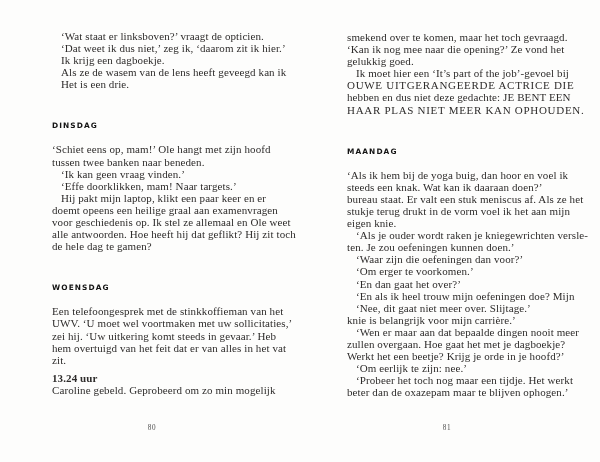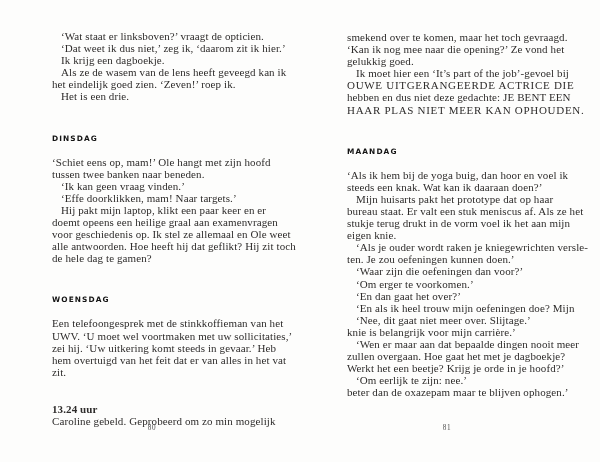--- a/index.html
+++ b/index.html
@@ -24,21 +24,21 @@
 
   .line {
     font-size: 11px;
     line-height: 12.1px;
     height: 12.1px;
     white-space: nowrap;
     letter-spacing: 0.1px;
   }
   .line.indent { padding-left: 9px; }
   .line.caps   { letter-spacing: 0.7px; }
-  .line.bold   { font-weight: bold; margin-top: 25px; }
+  .line.bold   { font-weight: bold; margin-top: 6px; }
 
   .heading {
     font-family: "DejaVu Sans", sans-serif;
     font-weight: bold;
     font-size: 7.4px;
     letter-spacing: 1.1px;
     color: #141414;
     height: 12px;
     line-height: 12px;
     margin-top: 30px;
@@ -59,21 +59,20 @@
   #page-number-right { left: 427px; }
 </style>
 </head>
 <body>
 
 <div id="col-left" class="page-col">
     <div class="line indent">‘Wat staat er linksboven?’ vraagt de opticien.</div>
     <div class="line indent">‘Dat weet ik dus niet,’ zeg ik, ‘daarom zit ik hier.’</div>
     <div class="line indent">Ik krijg een dagboekje.</div>
     <div class="line indent">Als ze de wasem van de lens heeft geveegd kan ik</div>
-    <div class="line">het eindelijk goed zien. ‘Zeven!’ roep ik.</div>
     <div class="line indent">Het is een drie.</div>
     <div class="heading">DINSDAG</div>
     <div class="line">‘Schiet eens op, mam!’ Ole hangt met zijn hoofd</div>
     <div class="line">tussen twee banken naar beneden.</div>
     <div class="line indent">‘Ik kan geen vraag vinden.’</div>
     <div class="line indent">‘Effe doorklikken, mam! Naar targets.’</div>
     <div class="line indent">Hij pakt mijn laptop, klikt een paar keer en er</div>
     <div class="line">doemt opeens een heilige graal aan examenvragen</div>
     <div class="line">voor geschiedenis op. Ik stel ze allemaal en Ole weet</div>
     <div class="line">alle antwoorden. Hoe heeft hij dat geflikt? Hij zit toch</div>
@@ -92,34 +91,34 @@
     <div class="line">smekend over te komen, maar het toch gevraagd.</div>
     <div class="line">‘Kan ik nog mee naar die opening?’ Ze vond het</div>
     <div class="line">gelukkig goed.</div>
     <div class="line indent">Ik moet hier een ‘It’s part of the job’-gevoel bij</div>
     <div class="line caps">OUWE UITGERANGEERDE ACTRICE DIE</div>
     <div class="line">hebben en dus niet deze gedachte: JE BENT EEN</div>
     <div class="line caps">HAAR PLAS NIET MEER KAN OPHOUDEN.</div>
     <div class="heading">MAANDAG</div>
     <div class="line">‘Als ik hem bij de yoga buig, dan hoor en voel ik</div>
     <div class="line">steeds een knak. Wat kan ik daaraan doen?’</div>
-    <div class="line indent">Mijn huisarts pakt het prototype dat op haar</div>
     <div class="line">bureau staat. Er valt een stuk meniscus af. Als ze het</div>
     <div class="line">stukje terug drukt in de vorm voel ik het aan mijn</div>
     <div class="line">eigen knie.</div>
     <div class="line indent">‘Als je ouder wordt raken je kniegewrichten versle-</div>
     <div class="line">ten. Je zou oefeningen kunnen doen.’</div>
     <div class="line indent">‘Waar zijn die oefeningen dan voor?’</div>
     <div class="line indent">‘Om erger te voorkomen.’</div>
     <div class="line indent">‘En dan gaat het over?’</div>
     <div class="line indent">‘En als ik heel trouw mijn oefeningen doe? Mijn</div>
     <div class="line indent">‘Nee, dit gaat niet meer over. Slijtage.’</div>
     <div class="line">knie is belangrijk voor mijn carrière.’</div>
     <div class="line indent">‘Wen er maar aan dat bepaalde dingen nooit meer</div>
     <div class="line">zullen overgaan. Hoe gaat het met je dagboekje?</div>
     <div class="line">Werkt het een beetje? Krijg je orde in je hoofd?’</div>
     <div class="line indent">‘Om eerlijk te zijn: nee.’</div>
+    <div class="line indent">‘Probeer het toch nog maar een tijdje. Het werkt</div>
     <div class="line">beter dan de oxazepam maar te blijven ophogen.’</div>
   </div>
 
 <div id="page-number-left" class="page-number">80</div>
 
 <div id="page-number-right" class="page-number">81</div>
 
 </body></html>

